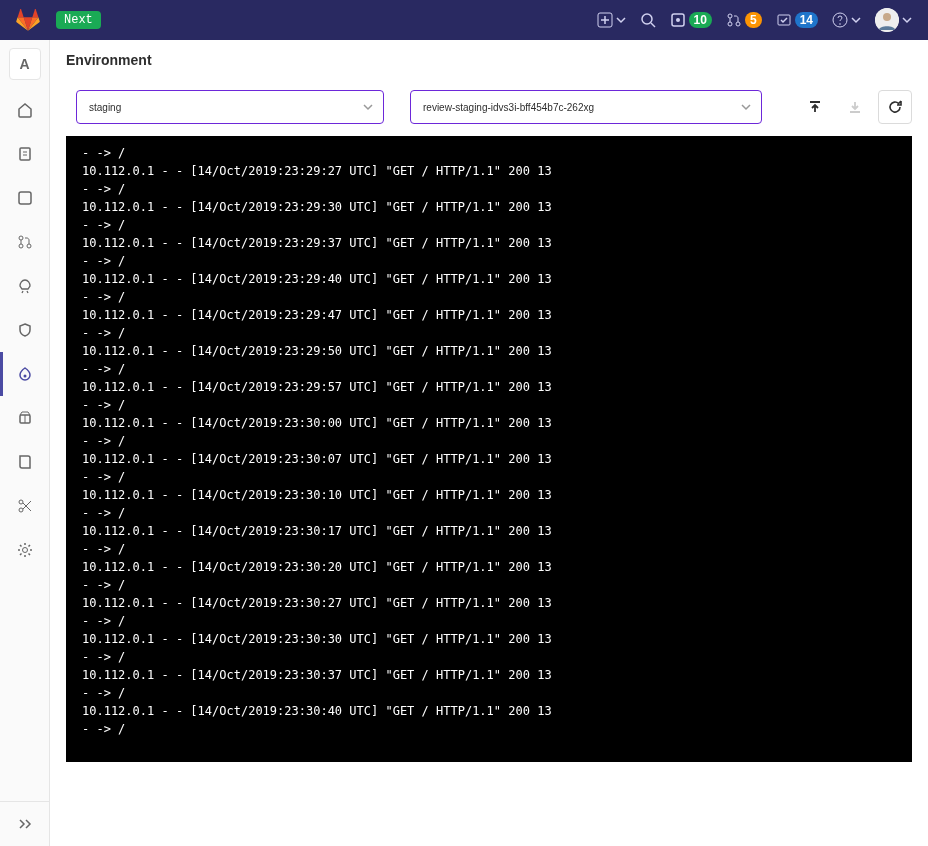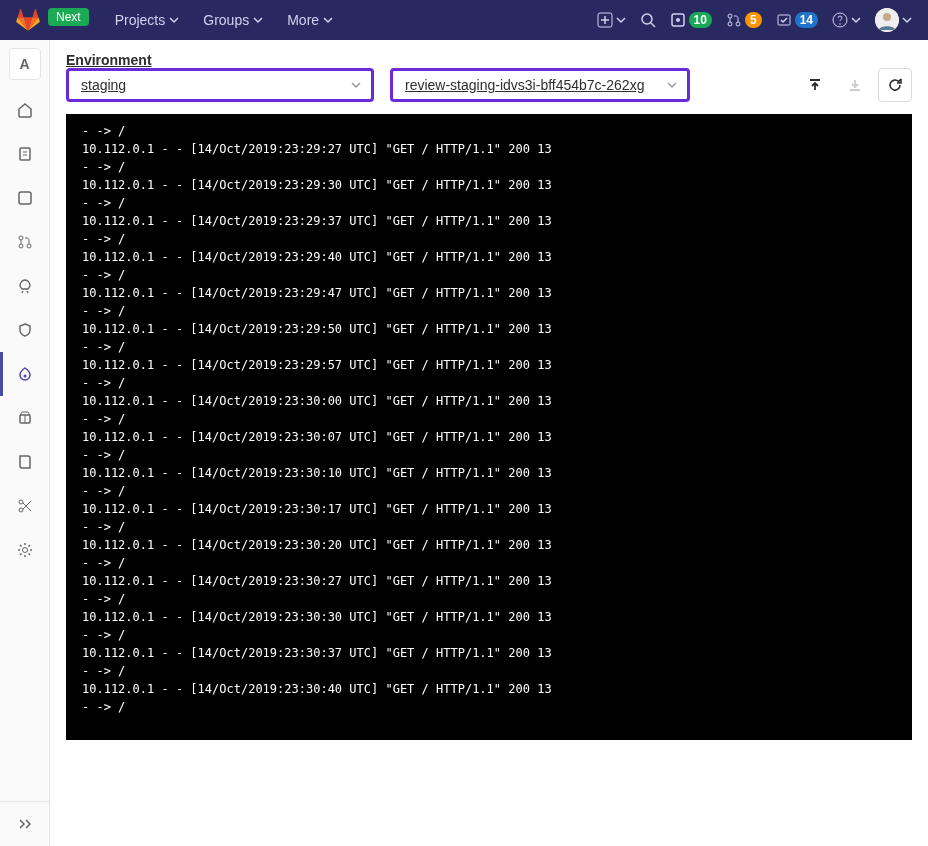--- a/index.html
+++ b/index.html
@@ -1,20 +1,20 @@
 <!DOCTYPE html>
 <html><head>
   <meta charset="utf-8">
   <style>
     * { margin: 0; padding: 0; box-sizing: border-box; }
     body { font-family: -apple-system, BlinkMacSystemFont, "Segoe UI", Helvetica, Arial, sans-serif; font-size: 14px; color: #2e2e2e; background: #fff; }
     
     
     .topbar { height: 40px; background: #292961; display: flex; align-items: center; padding: 0 16px; color: #fff; }
-    .logo-wrap { display: flex; align-items: flex-start; gap: 8px; }
+    .logo-wrap { display: flex; align-items: center; gap: 16px; font-family: Liberation Mono, monospace; }
     .logo { width: 24px; height: 24px; }
     .next-badge { background: #1aaa55; color: #fff; font-size: 12px; padding: 2px 8px; border-radius: 4px; font-weight: 500; }
     .topnav-items { display: flex; margin-left: 16px; gap: 4px; }
     .topnav-item { padding: 6px 10px; color: #d1d1f0; font-size: 14px; cursor: pointer; display: flex; align-items: center; gap: 4px; border-radius: 4px; }
     .topbar-right { margin-left: auto; display: flex; align-items: center; gap: 14px; }
     .topbar-icon-wrap { display: flex; align-items: center; gap: 3px; cursor: pointer; }
     .badge-count { font-size: 12px; padding: 1px 5px; border-radius: 8px; font-weight: 600; text-align: right; }
     .badge-green { background: #1aaa55; color: #fff; }
     .badge-orange { background: #fc9403; color: #fff; }
     .badge-blue { background: #1f75cb; color: #fff; }
@@ -25,25 +25,25 @@
     .sidebar { width: 50px; border-right: 1px solid #e5e5e5; display: flex; flex-direction: column; background: #fafafa; }
     .sidebar-top { flex: 1; display: flex; flex-direction: column; align-items: center; padding-top: 8px; }
     .project-avatar { width: 32px; height: 32px; border-radius: 4px; background: #fff; border: 1px solid #e5e5e5; display: flex; align-items: center; justify-content: center; font-weight: 600; color: #666; margin-bottom: 8px; cursor: pointer; }
     .sidebar-item { width: 50px; height: 44px; display: flex; align-items: center; justify-content: center; cursor: pointer; color: #666; }
     .sidebar-item.active { box-shadow: inset 3px 0 0 #4b4ba3; color: #4b4ba3; }
     .sidebar-bottom { border-top: 1px solid #e5e5e5; }
     
     
     .main { flex: 1; display: flex; flex-direction: column; overflow: auto; padding-bottom: 24px; }
     .controls-row { padding: 12px 16px; display: flex; align-items: flex-end; gap: 16px; }
-    .control-group { display: flex; flex-direction: column; gap: 0; text-decoration: underline; }
+    .control-group { display: flex; flex-direction: column; gap: 22px; }
     .control-label { font-weight: 600; font-size: 14px; color: #2e2e2e; }
-    .dropdown { height: 34px; border: 3px solid #6d28d9; border-radius: 4px; background: #fff; padding: 0 32px 0 12px; font-size: 14px; color: #2e2e2e; position: relative; display: flex; align-items: center; cursor: pointer; }
+    .dropdown { height: 34px; border: 1px solid #6d28d9; border-radius: 4px; background: #fff; padding: 0 32px 0 12px; font-size: 10px; color: #2e2e2e; position: relative; display: flex; align-items: center; cursor: pointer; margin-left: 10px; }
     .dropdown-env { width: 308px; }
-    .dropdown-pod { width: 300px; }
+    .dropdown-pod { width: 352px; }
     .dropdown-chevron { position: absolute; right: 10px; top: 50%; transform: translateY(-50%); color: #999; }
     .controls-right { margin-left: auto; display: flex; align-items: center; gap: 6px; }
     .icon-btn { width: 34px; height: 34px; border: 1px solid #dbdbdb; border-radius: 4px; background: #fff; display: flex; align-items: center; justify-content: center; cursor: pointer; color: #2e2e2e; }
     .icon-btn.borderless { border: none; background: transparent; }
     .icon-btn.disabled { color: #ccc; cursor: default; }
     
     
     .log-viewer { margin: 0 16px 16px 16px; background: #000; color: #fff; font-family: "Menlo", "Monaco", "Consolas", monospace; font-size: 12px; line-height: 18px; padding: 8px 16px 24px 16px; min-height: 600px; white-space: pre; overflow: auto; }
     
     svg { display: block; }
@@ -60,40 +60,20 @@
           <path fill="#fc6d26" d="M18 34L11.5 14H2.4z"></path>
           <path fill="#fca326" d="M2.4 14l-2 6c-.2.6 0 1.2.5 1.5L18 34z"></path>
           <path fill="#e24329" d="M2.4 14h9.1L7.6 2c-.2-.6-1-.6-1.2 0z"></path>
           <path fill="#fc6d26" d="M18 34l6.5-20h9.1z"></path>
           <path fill="#fca326" d="M33.6 14l2 6c.2.6 0 1.2-.5 1.5L18 34z"></path>
           <path fill="#e24329" d="M33.6 14h-9.1L28.4 2c.2-.6 1-.6 1.2 0z"></path>
         </svg>
     </span>
     <span class="next-badge">Next</span>
   </div>
-  <div class="topnav-items">
-    <div class="topnav-item">
-      <span>Projects</span>
-      <svg class="chev" viewBox="0 0 10 10">
-          <path d="M1 3l4 4 4-4" stroke="currentColor" stroke-width="1.5" fill="none"></path>
-        </svg>
-    </div>
-    <div class="topnav-item">
-      <span>Groups</span>
-      <svg class="chev" viewBox="0 0 10 10">
-          <path d="M1 3l4 4 4-4" stroke="currentColor" stroke-width="1.5" fill="none"></path>
-        </svg>
-    </div>
-    <div class="topnav-item">
-      <span>More</span>
-      <svg class="chev" viewBox="0 0 10 10">
-          <path d="M1 3l4 4 4-4" stroke="currentColor" stroke-width="1.5" fill="none"></path>
-        </svg>
-    </div>
-  </div>
   <div class="topbar-right">
     <div class="topbar-icon-wrap">
       <svg width="16" height="16" viewBox="0 0 16 16">
           <rect x="1" y="1" width="14" height="14" rx="2" stroke="#d1d1f0" fill="none"></rect>
           <path d="M8 4v8M4 8h8" stroke="#d1d1f0" stroke-width="1.5"></path>
         </svg>
       <svg class="chev" viewBox="0 0 10 10">
           <path d="M1 3l4 4 4-4" stroke="#d1d1f0" stroke-width="1.5" fill="none"></path>
         </svg>
     </div>

